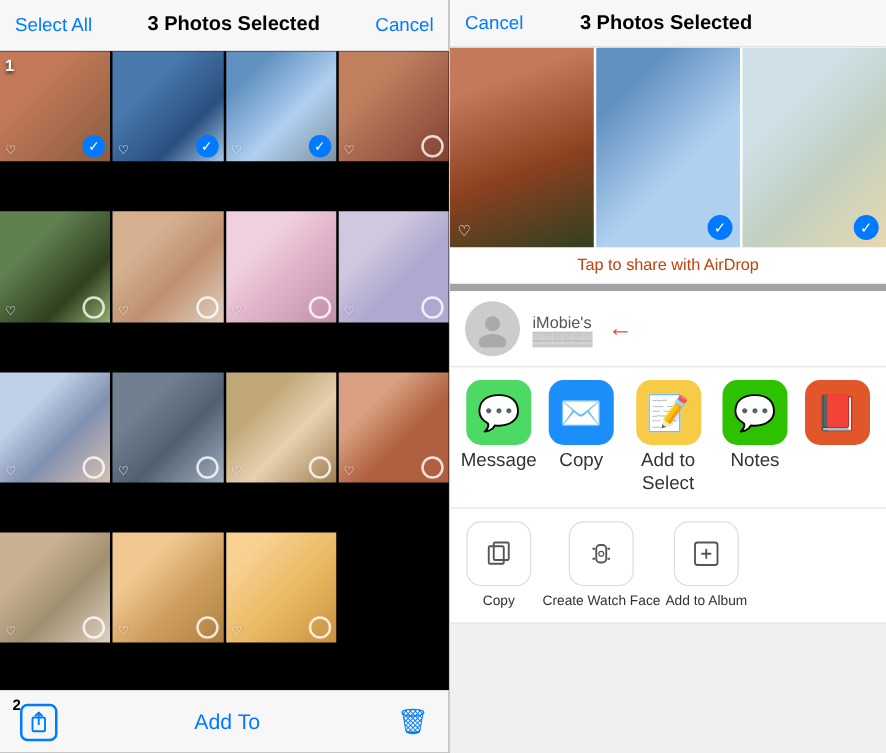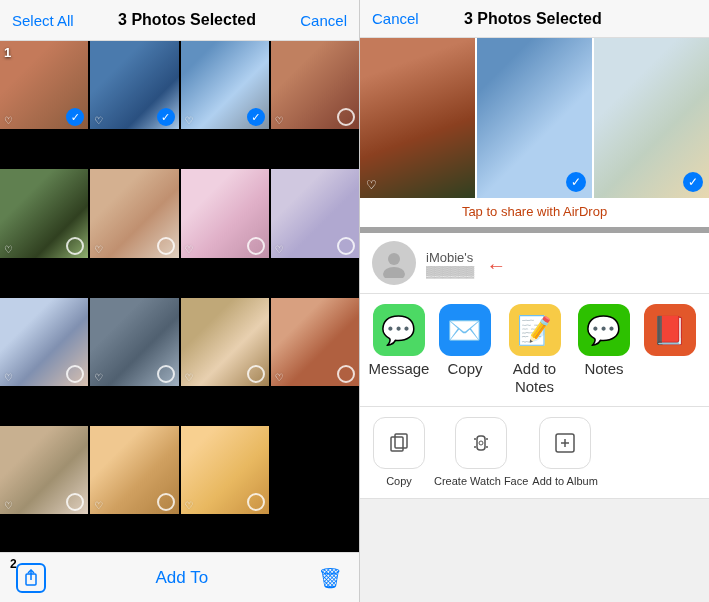--- a/index.html
+++ b/index.html
@@ -502,21 +502,21 @@
   <div class="share-app-item">
         <div class="share-app-icon icon-message">💬</div>
         <div class="share-app-label">Message</div>
       </div>
       <div class="share-app-item">
         <div class="share-app-icon icon-mail">✉️</div>
         <div class="share-app-label">Copy</div>
       </div>
       <div class="share-app-item">
         <div class="share-app-icon icon-notes">📝</div>
-        <div class="share-app-label">Add to Notes</div>
+        <div class="share-app-label">Add to Select</div>
       </div>
       <div class="share-app-item">
         <div class="share-app-icon icon-wechat">💬</div>
         <div class="share-app-label">Notes</div>
       </div>
       <div class="share-app-item">
         <div class="share-app-icon icon-ibooks">📕</div>
       </div>
     </div>
 

